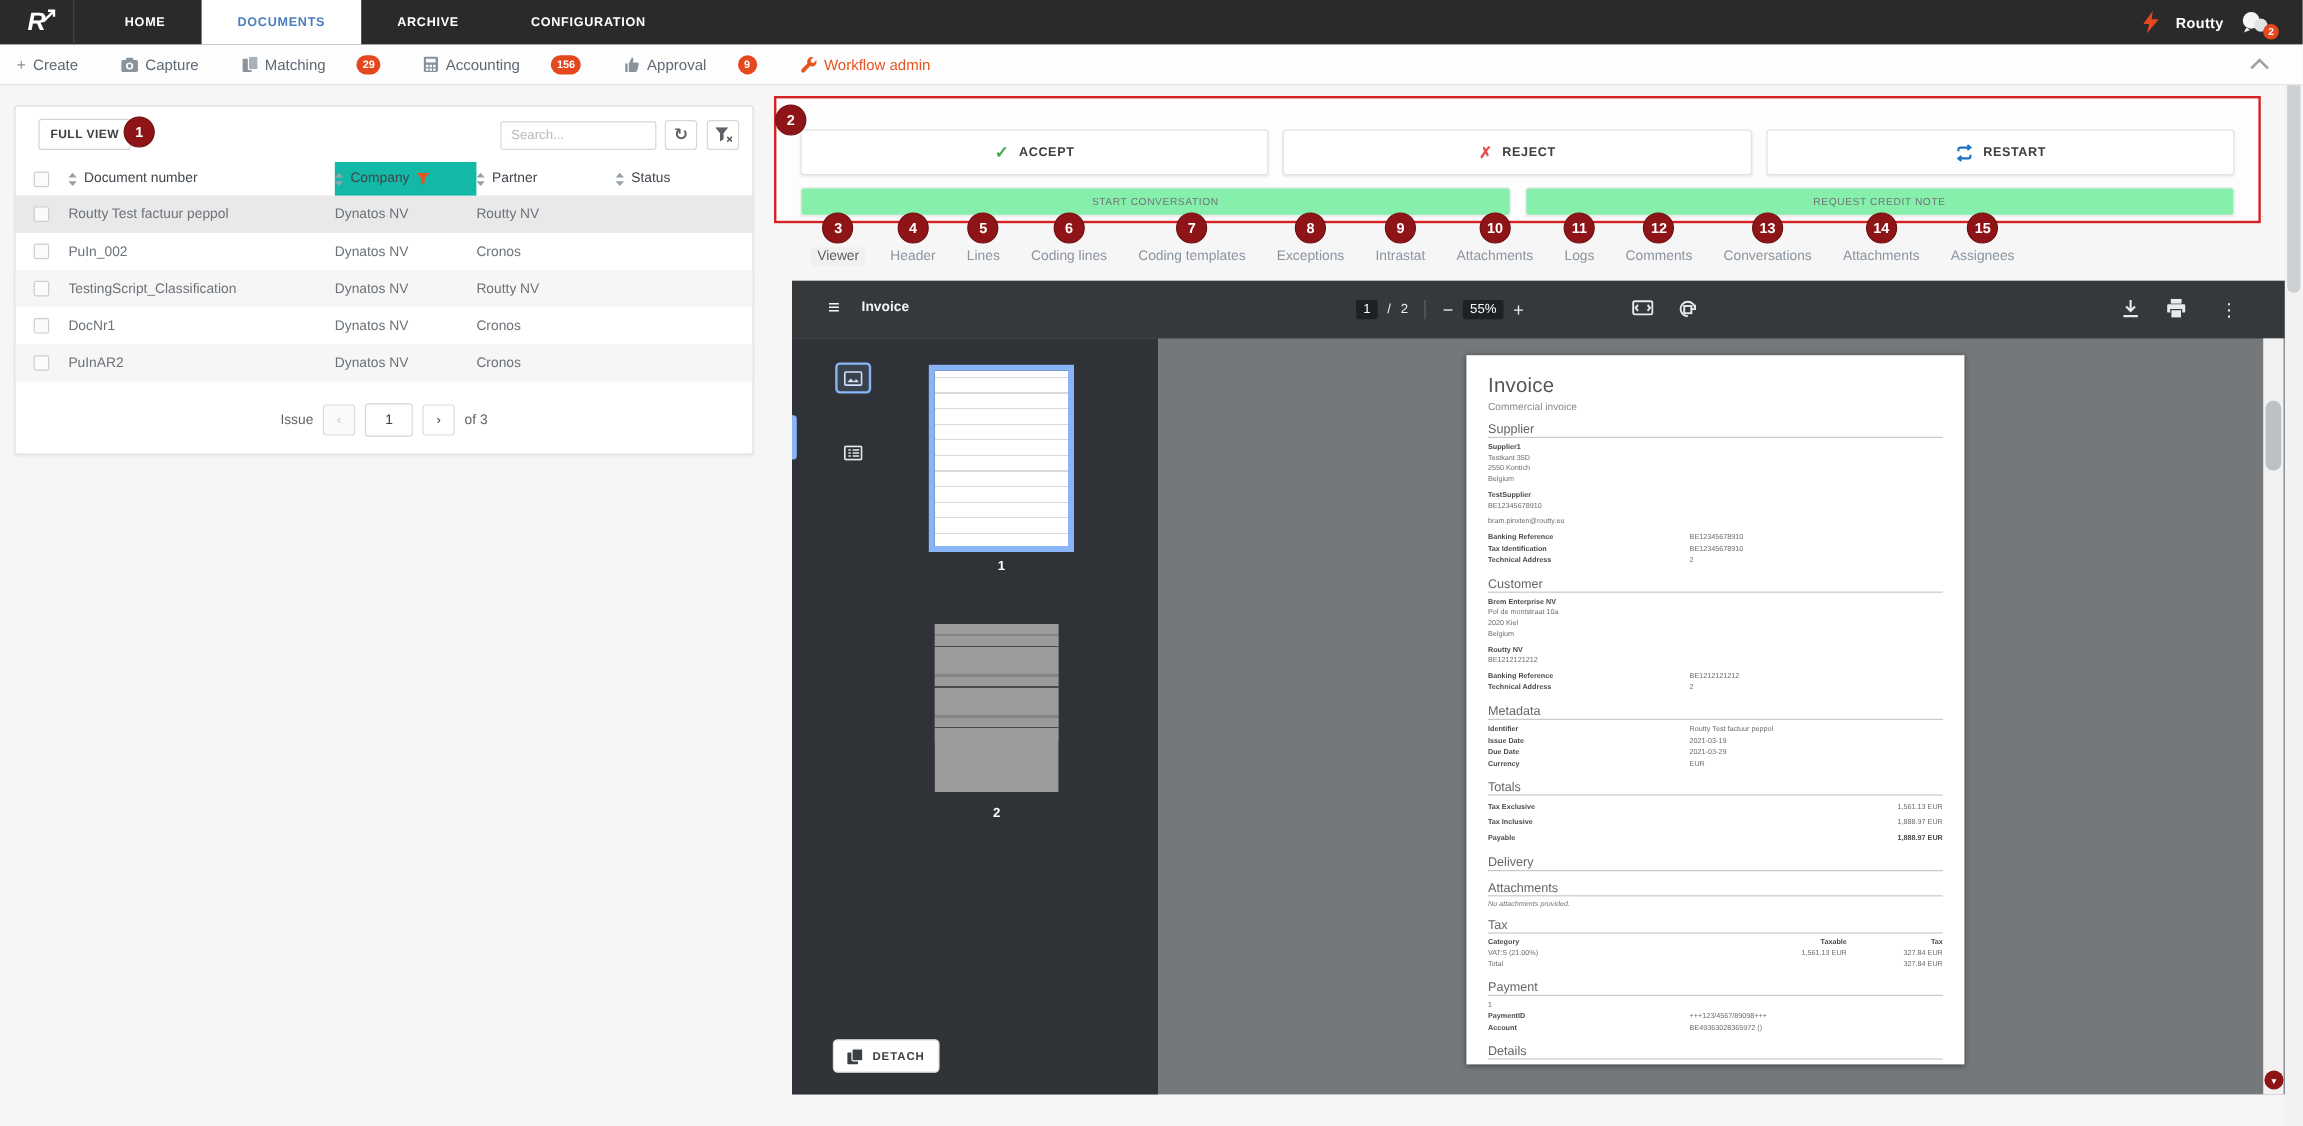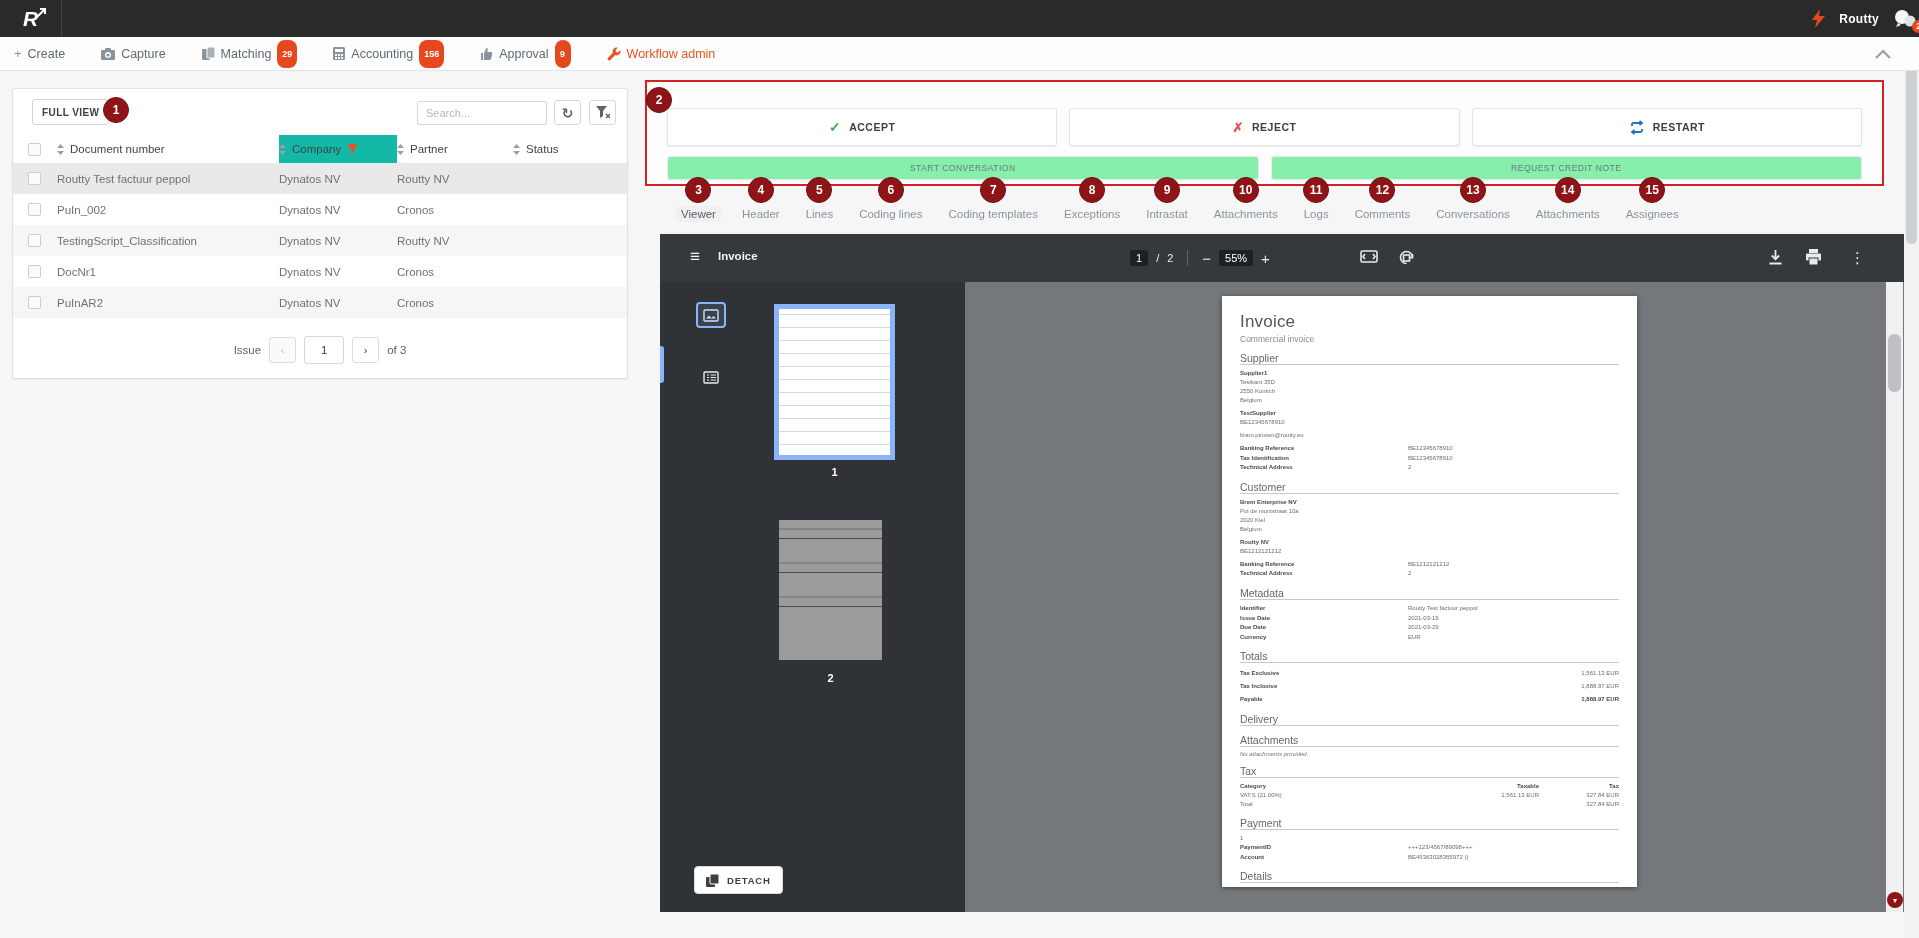--- a/index.html
+++ b/index.html
@@ -8,31 +8,31 @@
   .abs { position:absolute; }
 
   
   .nav { position:absolute; left:0; top:0; width:1919px; height:37px; background:#2a2a2a; display:flex; align-items:stretch; z-index:30; }
   .logo { width:62px; display:flex; align-items:center; justify-content:center; border-right:1px solid #454545; position:relative; }
   .logo .r { color:#fff; font-size:21px; font-weight:bold; font-style:italic; }
   .logo svg { position:absolute; right:14px; top:7px; }
   .nav-tabs { display:flex; align-items:stretch; margin-left:12px; }
   .nav-tab { display:flex; align-items:center; padding:0 30px; color:#ffffff; font-size:10.5px; font-weight:bold; letter-spacing:.6px; cursor:pointer; }
   .nav-tab.active { background:#ffffff; color:#4c7fbb; }
-  .nav-right { margin-left:auto; display:flex; align-items:center; gap:14px; }
+  .nav-right { margin-left:auto; display:flex; align-items:center; gap:14px; padding-right:26px; }
   .brand-name { color:#fff; font-weight:bold; font-size:12px; letter-spacing:.3px; }
   .chat-wrap { position:relative; width:26px; height:20px; }
   .chat-badge { position:absolute; right:-6px; bottom:-4px; width:13px; height:13px; border-radius:50%; background:#e5481e; color:#fff; font-size:8.5px; font-weight:bold; display:flex; align-items:center; justify-content:center; }
 
   
   .toolbar { position:absolute; left:0; top:37px; width:1919px; height:34px; background:#fdfdfd; border-bottom:1px solid #e4e4e4; display:flex; align-items:center; gap:36px; padding-left:14px; z-index:29; }
   .tool-item { display:flex; align-items:center; gap:6px; color:#5d6974; font-size:12.5px; cursor:pointer; }
   .tool-item .glyph { color:#8a939b; font-size:13px; display:flex; align-items:center; }
   .tool-item.accent { color:#e8541f; }
-  .badge { min-width:16px; height:28px; border-radius:8px; background:#e5481e; color:#fff; font-size:9px; font-weight:bold; display:flex; align-items:center; justify-content:center; padding:0 5px; }
+  .badge { min-width:16px; height:16px; border-radius:8px; background:#e5481e; color:#fff; font-size:9px; font-weight:bold; display:flex; align-items:center; justify-content:center; padding:0 5px;margin-left:20px; }
   .collapse-chevron { position:absolute; right:28px; top:8px; cursor:pointer; }
 
   
   .ann { width:26px; height:26px; border-radius:50%; background:#8e1418; border:1px solid #6f0e11; color:#fff; font-size:12px; font-weight:bold; display:flex; align-items:center; justify-content:center; z-index:40; }
 
   
   .panel { position:absolute; left:12px; top:88px; width:616px; height:291px; background:#fff; border:1px solid #e0e0e0; border-radius:3px; box-shadow:0 1px 2px rgba(0,0,0,.05); }
   .fullview-btn { position:absolute; left:19px; top:10px; height:26px; padding:0 9px; background:#fff; border:1px solid #cfd4d9; border-radius:3px; font-size:10px; font-weight:bold; letter-spacing:.4px; color:#3c4043; cursor:pointer; }
   .search-input { position:absolute; left:404px; top:12px; width:130px; height:24px; border:1px solid #d5d9dd; border-radius:2px; font-size:11px; padding:0 8px; color:#5f6368; font-family:inherit; }
   .search-input::placeholder { color:#b4bac0; }
@@ -125,20 +125,26 @@
 </head>
 <body>
 
 <header class="nav">
   <div class="logo">
     <span class="r">R</span>
     <svg width="12" height="12" viewBox="0 0 12 12">
         <path d="M1 11 L10 2 M5 2h5v5" stroke="#fff" stroke-width="2" fill="none"></path>
       </svg>
   </div>
+  <nav class="nav-tabs">
+    <div class="nav-tab">HOME</div>
+    <div class="nav-tab active">DOCUMENTS</div>
+    <div class="nav-tab">ARCHIVE</div>
+    <div class="nav-tab">CONFIGURATION</div>
+  </nav>
   <div class="nav-right">
     <svg width="13" height="19" viewBox="0 0 13 19">
         <polygon points="8,0 0,11 5,11 3,19 13,7 7,7" fill="#e5481e"></polygon>
       </svg>
     <span class="brand-name">Routty</span>
     <div class="chat-wrap">
       <svg width="24" height="20" viewBox="0 0 24 20">
           <circle cx="9" cy="8" r="7" fill="#f5f6f7"></circle>
           <path d="M5 14l-2 4 5-2z" fill="#f5f6f7"></path>
           <circle cx="17" cy="12" r="5.5" fill="#dfe3e6"></circle>

